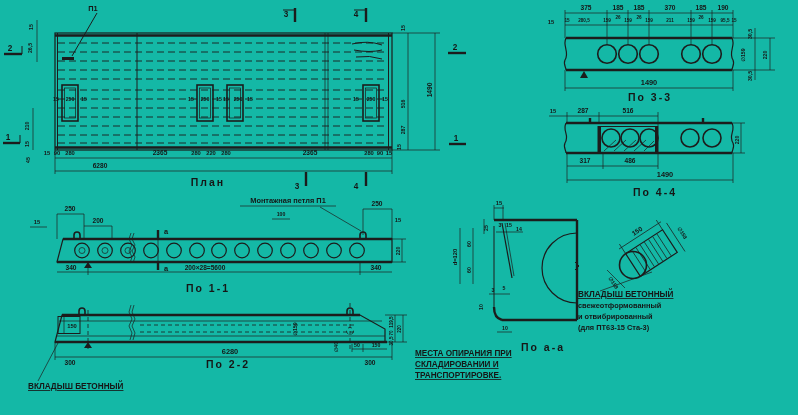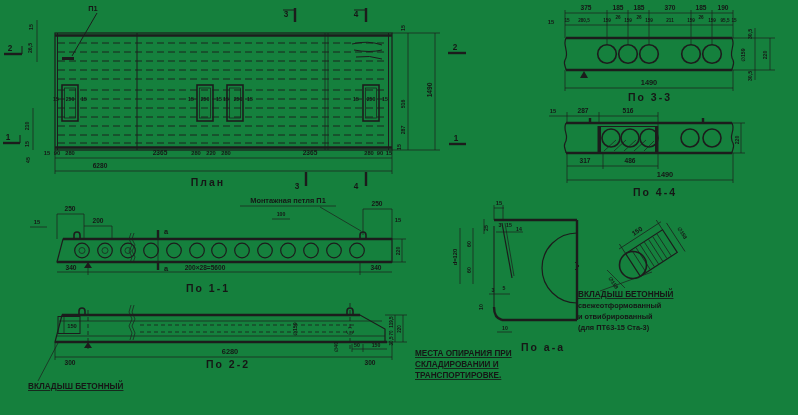--- a/index.html
+++ b/index.html
@@ -1,16 +1,16 @@
 <!DOCTYPE html>
 <html><head>
 <meta charset="utf-8">
 <style>
   html,body{margin:0;padding:0}
-  .page{width:798px;height:415px;background:#15803d;position:relative;overflow:hidden}
+  .page{width:798px;height:415px;background:#14b8a6;position:relative;overflow:hidden}
   svg{position:absolute;left:0;top:0}
   line,path,rect,circle,polyline,ellipse{stroke:#1c1c1c;fill:none;stroke-linecap:butt}
   .s07{stroke-width:.7}.s1{stroke-width:1}.s12{stroke-width:1.2}.s15{stroke-width:1.6}.s2{stroke-width:2.4}
   .dash{stroke-dasharray:7 4;stroke-width:.9}
   .dashf{stroke-dasharray:4 3;stroke-width:.8}
   .blk{fill:#1c1c1c;stroke:none}
   text{fill:#161616;font-family:"Liberation Sans","DejaVu Sans",sans-serif;font-weight:700;text-anchor:middle}
   .d45{font-size:4.6px}.d5{font-size:5.2px}.d55{font-size:5.8px}.d6{font-size:6.6px}.d7{font-size:7.4px}.d8{font-size:8.2px}
   .t{font-size:10.5px;letter-spacing:2px}
   .up{text-transform:uppercase;text-anchor:start;text-decoration:underline}

